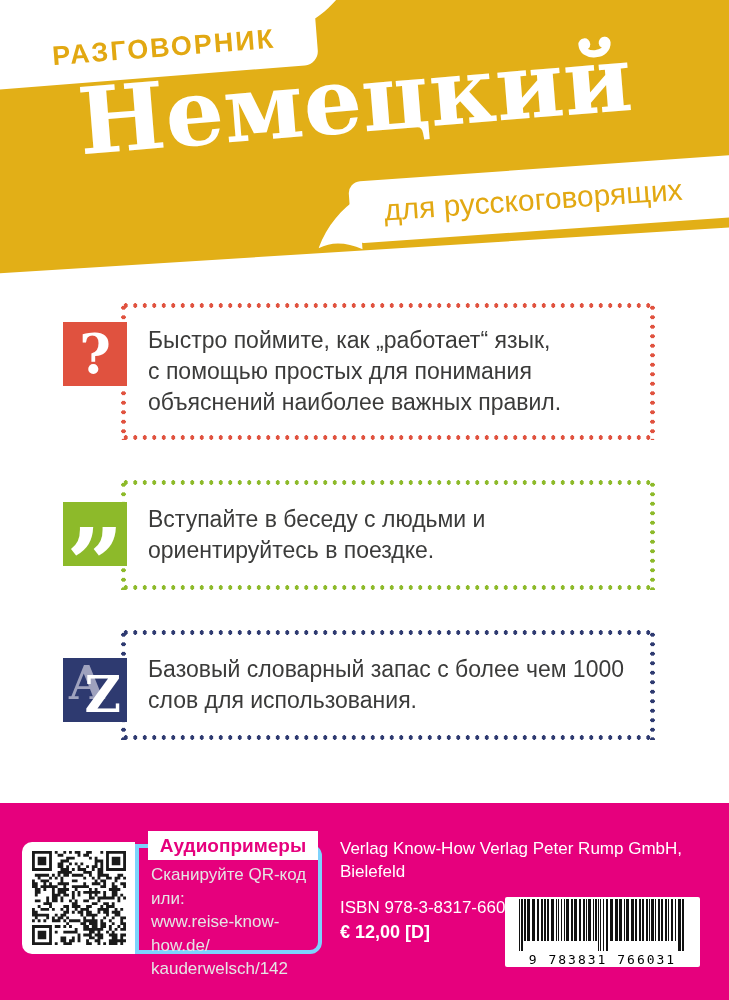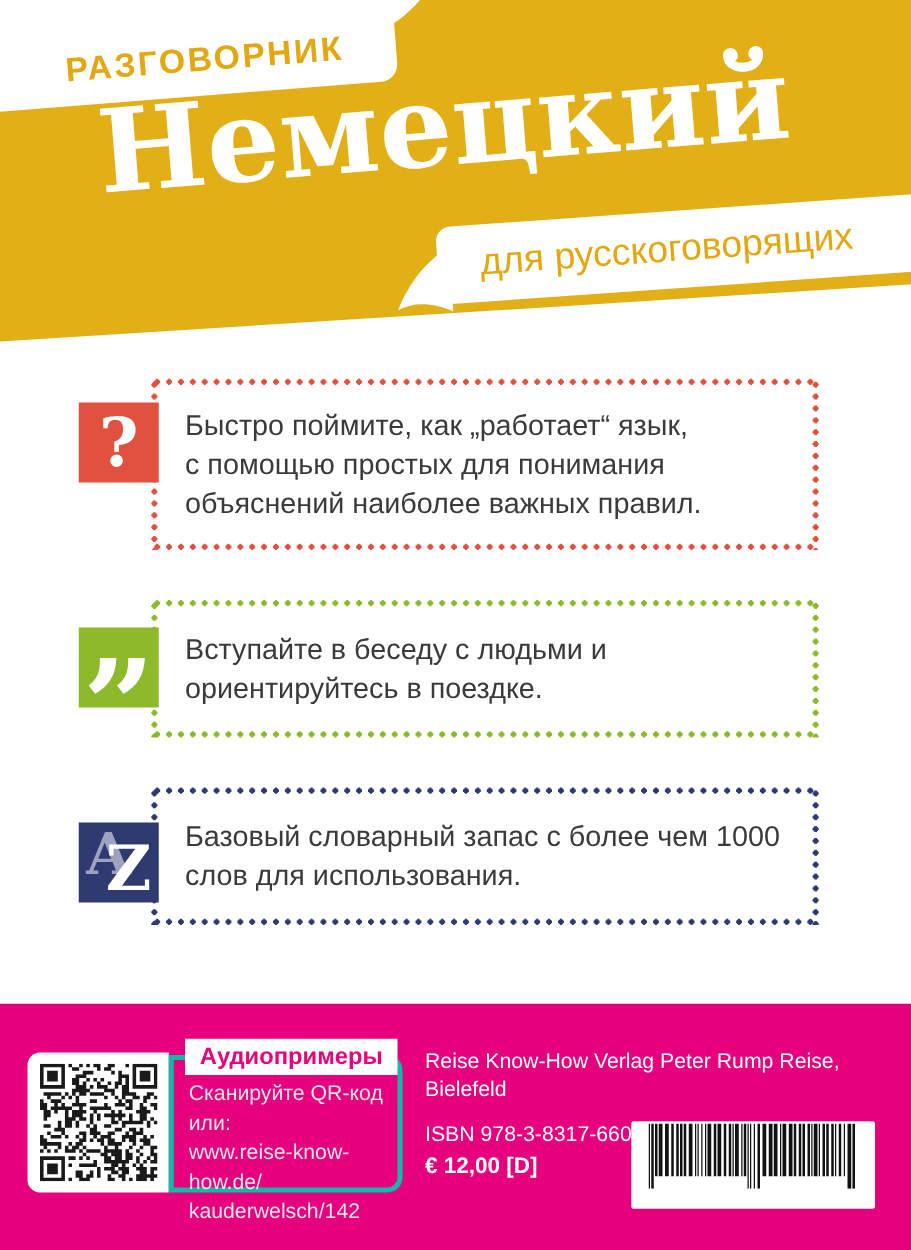--- a/index.html
+++ b/index.html
@@ -52,21 +52,21 @@
         font-size:46px;color:#9fa2be;line-height:1;}
   .az-z{position:absolute;right:6px;bottom:2px;font-family:"DejaVu Serif",serif;font-weight:bold;
         font-size:50px;color:#fff;line-height:1;}
   .feature-text{margin:0;font-size:23px;line-height:31px;color:#3b3b3a;white-space:pre-line;}
 
   
   .footer{position:absolute;left:0;top:803px;width:729px;height:197px;background:#e6007d;}
   .qr-panel{position:absolute;left:22px;top:39px;width:113px;height:112px;background:#fff;
             border-radius:10px 0 0 10px;display:flex;align-items:center;justify-content:center;}
   .audio-box{position:absolute;left:135px;top:41px;width:187px;height:110px;
-             border:4px solid #14b8a6;border-radius:0 12px 12px 0;box-sizing:border-box;}
+             border:4px solid #7dd3fc;border-radius:0 12px 12px 0;box-sizing:border-box;}
   .audio-tab{position:absolute;left:9px;top:-17px;width:170px;height:29px;background:#fff;
              color:#e6007d;font-size:19px;font-weight:bold;text-align:center;line-height:29px;}
   .audio-body{margin:15px 0 0 12px;color:#e5e5e5;font-size:17px;line-height:23.5px;white-space:pre-line;}
   .pub-col{position:absolute;left:340px;top:34px;color:#fff;}
   .pub{margin:0;font-size:17px;line-height:23px;white-space:pre-line;}
   .isbn{margin:14px 0 0 0;font-size:17px;line-height:22px;}
   .price{margin:2px 0 0 0;font-size:18px;line-height:22px;font-weight:bold;}
   .barcode{position:absolute;left:505px;top:94px;width:195px;height:70px;background:#fff;
            border-radius:2px;overflow:hidden;}
   .barcode-digits{margin-top:-3px;text-align:center;font-family:"DejaVu Sans Mono",monospace;
@@ -143,26 +143,27 @@
 
     <div class="audio-box">
       <div class="audio-tab">Аудиопримеры</div>
       <p class="audio-body">Сканируйте QR-код
 или:
 www.reise-know-how.de/
 kauderwelsch/142</p>
     </div>
 
     <div class="pub-col">
-      <p class="pub">Reise Know-How Verlag Peter Rump Reise,
+      <p class="pub">Verlag Know-How Verlag Peter Rump GmbH,
 Bielefeld</p>
       <p class="isbn">ISBN 978-3-8317-6603-1</p>
       <p class="price">€ 12,00 [D]</p>
     </div>
 
     <div class="barcode">
       <svg width="195" height="54" viewBox="0 0 195 54">
         <path fill="#111111" d="M14,2h1v52h-1zM16,2h2v52h-2zM19,2h2v42h-2zM22,2h3v42h-3zM27,2h3v42h-3zM32,2h2v42h-2zM36,2h2v42h-2zM39,2h2v42h-2zM42,2h2v42h-2zM46,2h3v42h-3zM51,2h1v42h-1zM53,2h1v42h-1zM56,2h1v42h-1zM59,2h1v42h-1zM61,2h3v42h-3zM66,2h2v42h-2zM69,2h3v42h-3zM74,2h2v42h-2zM78,2h2v42h-2zM81,2h1v42h-1zM83,2h3v42h-3zM88,2h1v42h-1zM90,2h2v42h-2zM93,2h1v52h-1zM95,2h1v52h-1zM98,2h1v52h-1zM101,2h2v52h-2zM105,2h3v42h-3zM110,2h3v42h-3zM114,2h3v42h-3zM119,2h1v42h-1zM121,2h3v42h-3zM126,2h3v42h-3zM130,2h2v42h-2zM134,2h2v42h-2zM137,2h2v42h-2zM141,2h2v42h-2zM144,2h1v42h-1zM146,2h3v42h-3zM150,2h1v42h-1zM153,2h2v42h-2zM156,2h2v42h-2zM160,2h2v42h-2zM163,2h1v42h-1zM166,2h2v42h-2zM170,2h1v42h-1zM173,2h3v52h-3zM177,2h2v52h-2z"></path>
       </svg>
+      <div class="barcode-digits">9 783831 766031</div>
     </div>
 
   </footer>
 </div>
 
 </body></html>

